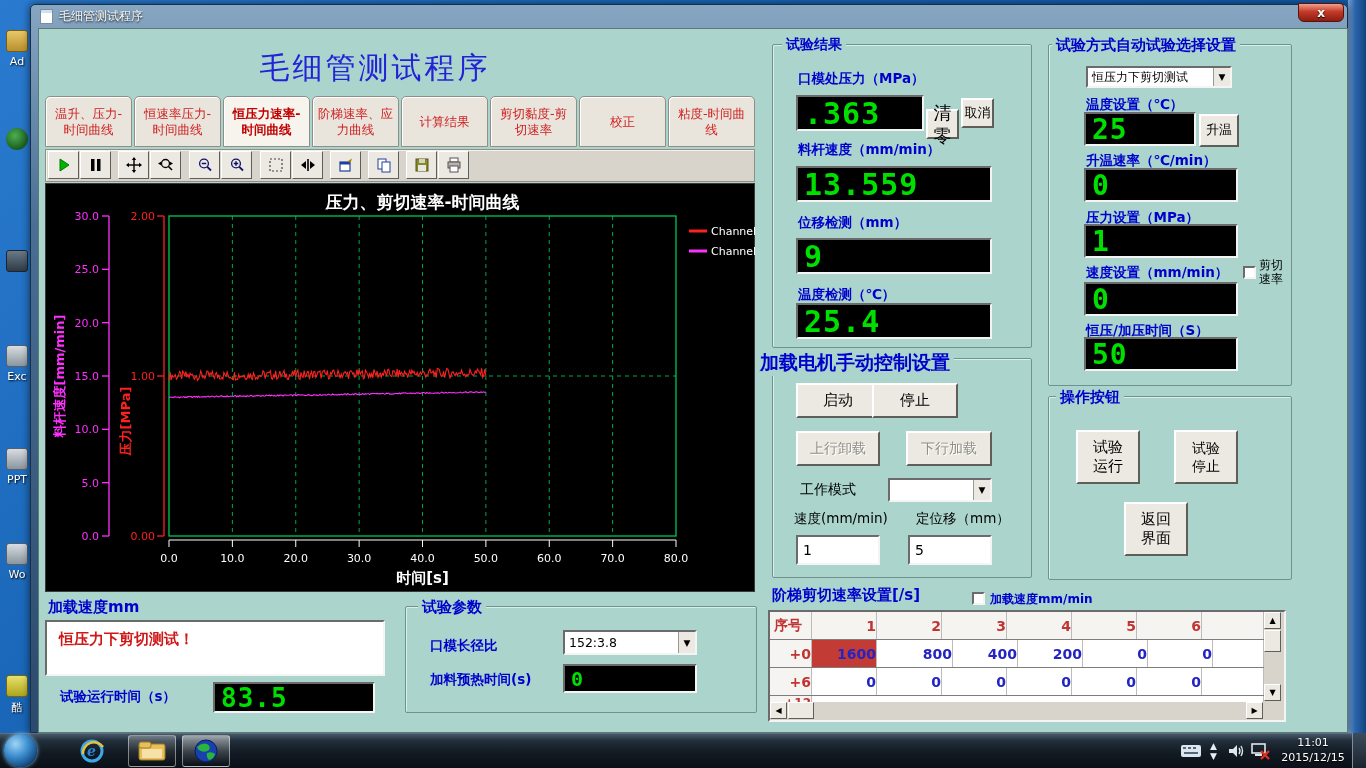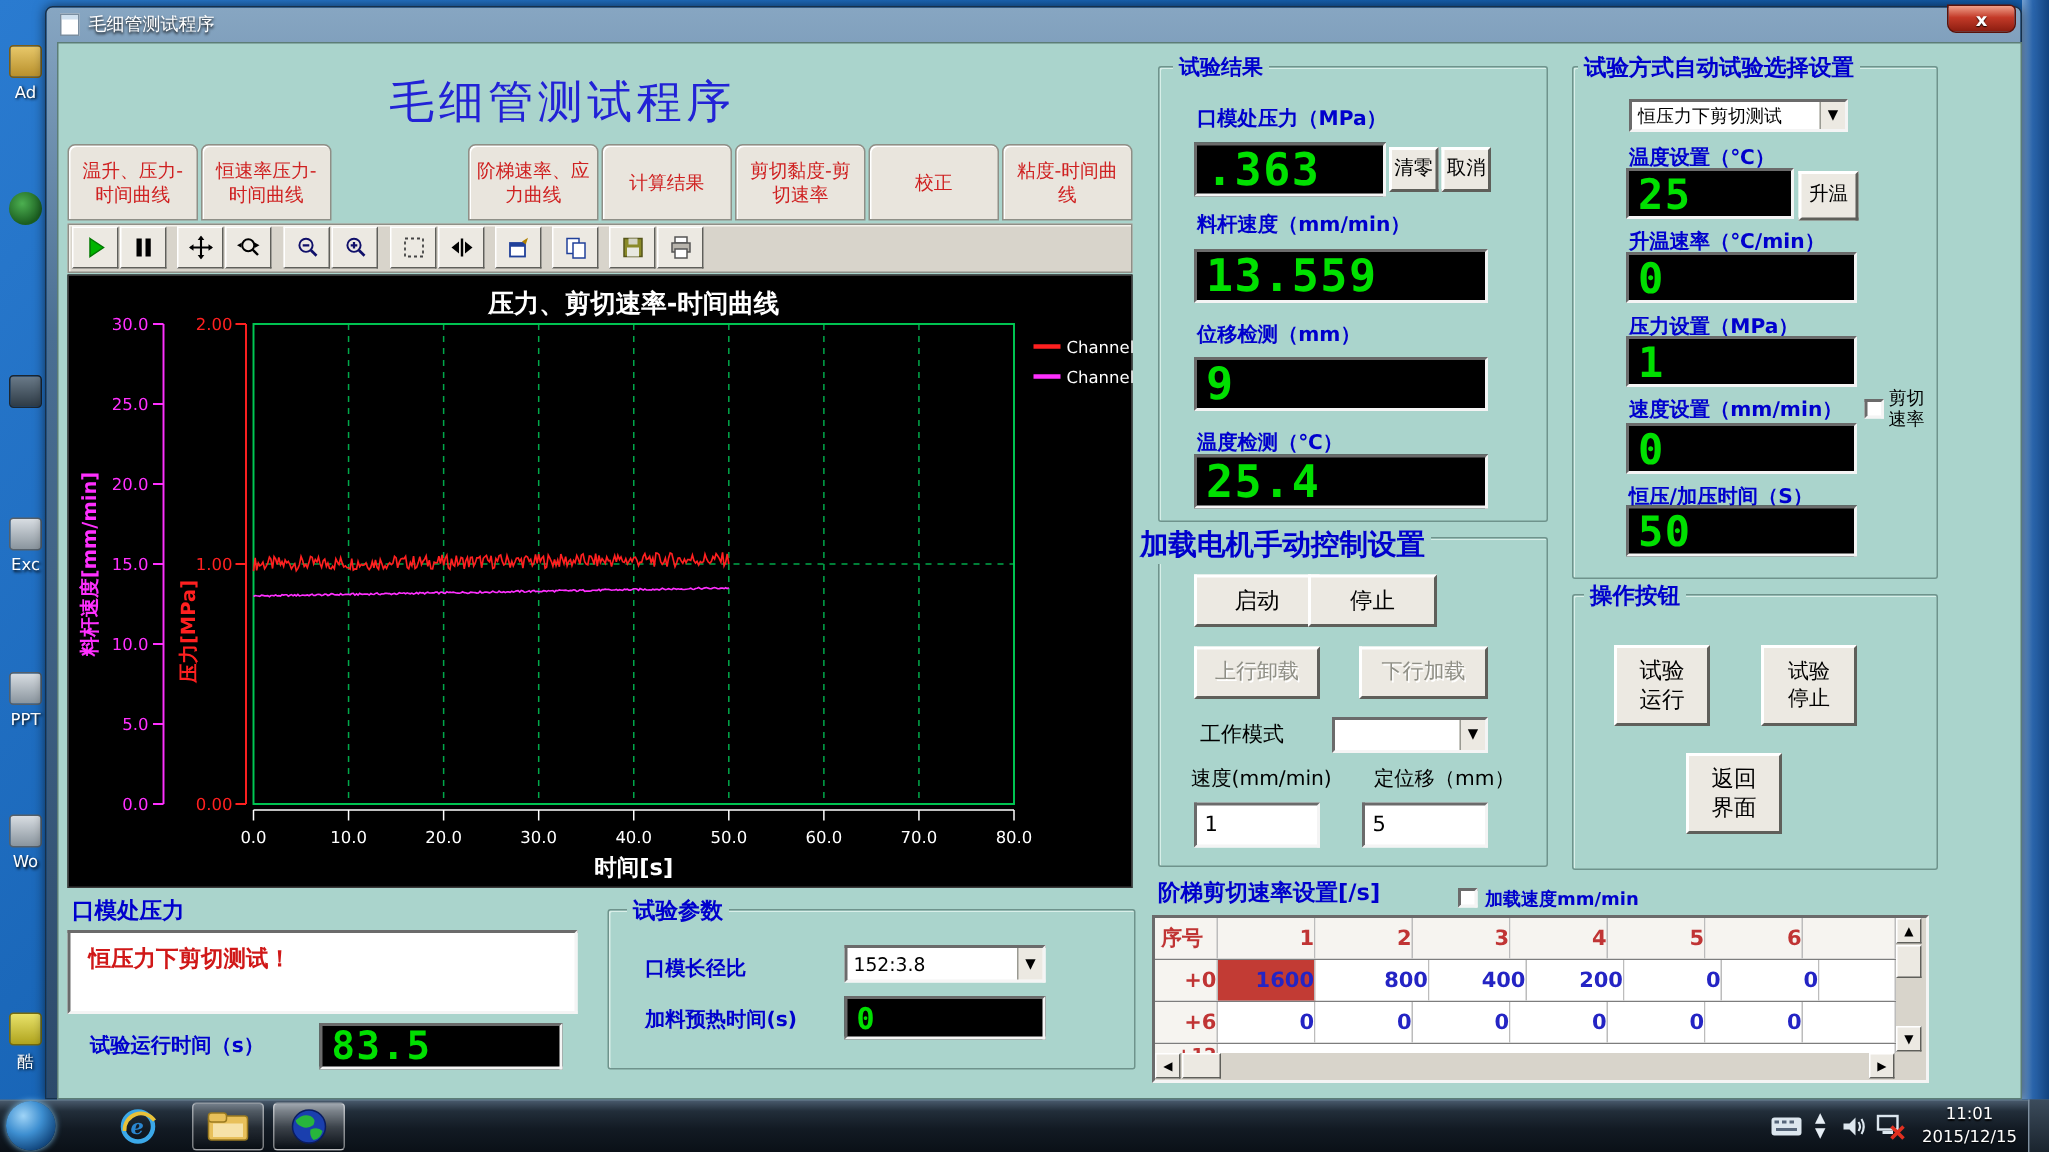--- a/index.html
+++ b/index.html
@@ -187,20 +187,23 @@
   <div class="closebtn">x</div>
   <div class="client"></div>
 
   <div class="heading">毛细管测试程序</div>
 
   <div class="tab" style="left:45px">
       <span>温升、压力-时间曲线</span>
     </div>
   <div class="tab" style="left:134px">
       <span>恒速率压力-时间曲线</span>
+    </div>
+  <div class="tab active" style="left:223px">
+      <span>恒压力速率-时间曲线</span>
     </div>
   <div class="tab" style="left:312px">
       <span>阶梯速率、应力曲线</span>
     </div>
   <div class="tab" style="left:401px">
       <span>计算结果</span>
     </div>
   <div class="tab" style="left:490px">
       <span>剪切黏度-剪切速率</span>
     </div>
@@ -356,42 +359,42 @@
         <text x="376.5" y="399" fill="#fff" font-size="15" font-weight="bold" text-anchor="middle">时间[s]</text>
         <line x1="643" y1="47" x2="661" y2="47" stroke="#ff2020" stroke-width="3"></line>
         <text x="665" y="51" fill="#fff" font-size="11">Channel 1</text>
         <line x1="643" y1="67" x2="661" y2="67" stroke="#ff30ff" stroke-width="3"></line>
         <text x="665" y="71" fill="#fff" font-size="11">Channel 2</text>
         <polyline points="123.0,196.8 124.1,187.9 125.1,196.2 126.2,191.4 127.2,193.2 128.3,192.4 129.3,190.7 130.4,195.1 131.4,193.6 132.5,191.5 133.6,187.4 134.6,188.8 135.7,195.0 136.7,187.1 137.8,188.8 138.8,192.4 139.9,187.7 141.0,192.5 142.0,190.4 143.1,193.5 144.1,189.3 145.2,191.2 146.2,190.2 147.3,192.5 148.3,195.2 149.4,193.4 150.5,191.8 151.5,196.5 152.6,194.9 153.6,192.5 154.7,187.0 155.7,189.5 156.8,193.7 157.9,192.4 158.9,194.5 160.0,190.9 161.0,187.0 162.1,187.6 163.1,191.9 164.2,189.0 165.3,190.6 166.3,187.4 167.4,192.0 168.4,194.3 169.5,189.7 170.5,188.7 171.6,193.6 172.6,191.4 173.7,194.9 174.8,195.2 175.8,193.4 176.9,195.1 177.9,188.5 179.0,190.9 180.0,192.3 181.1,187.8 182.2,191.6 183.2,194.0 184.3,193.2 185.3,194.5 186.4,194.5 187.4,195.4 188.5,188.4 189.5,196.0 190.6,195.3 191.7,195.4 192.7,190.4 193.8,193.8 194.8,192.3 195.9,192.9 196.9,192.5 198.0,191.2 199.1,194.4 200.1,195.7 201.2,194.2 202.2,190.3 203.3,194.5 204.3,189.3 205.4,194.2 206.4,195.5 207.5,188.9 208.6,191.8 209.6,195.1 210.7,193.3 211.7,195.0 212.8,192.3 213.8,191.2 214.9,192.4 215.9,191.6 217.0,186.9 218.1,188.0 219.1,194.5 220.2,190.7 221.2,188.7 222.3,188.3 223.3,188.6 224.4,186.9 225.5,194.4 226.5,195.2 227.6,191.0 228.6,193.2 229.7,186.8 230.7,195.0 231.8,194.1 232.9,190.9 233.9,187.1 235.0,192.4 236.0,190.2 237.1,188.8 238.1,186.6 239.2,193.6 240.2,189.5 241.3,195.2 242.4,195.3 243.4,190.8 244.5,191.2 245.5,191.1 246.6,186.8 247.6,191.7 248.7,186.0 249.8,192.9 250.8,188.2 251.9,186.1 252.9,194.5 254.0,195.5 255.0,188.4 256.1,192.5 257.1,193.4 258.2,186.5 259.3,192.8 260.3,191.3 261.4,187.6 262.4,188.0 263.5,195.2 264.5,189.9 265.6,187.5 266.6,194.0 267.7,187.6 268.8,187.4 269.8,193.4 270.9,191.1 271.9,187.9 273.0,187.9 274.0,187.0 275.1,194.5 276.2,188.3 277.2,187.2 278.3,186.3 279.3,189.5 280.4,190.6 281.4,186.5 282.5,195.0 283.6,194.4 284.6,188.4 285.7,190.1 286.7,186.6 287.8,186.0 288.8,190.1 289.9,192.7 290.9,191.9 292.0,186.4 293.1,189.8 294.1,194.3 295.2,190.1 296.2,193.3 297.3,190.7 298.3,188.1 299.4,187.9 300.5,190.2 301.5,188.5 302.6,194.8 303.6,188.0 304.7,186.7 305.7,187.3 306.8,190.2 307.8,188.9 308.9,193.2 310.0,191.2 311.0,185.6 312.1,191.6 313.1,185.5 314.2,190.4 315.2,188.1 316.3,186.9 317.4,194.8 318.4,194.0 319.5,186.1 320.5,187.9 321.6,190.4 322.6,193.5 323.7,188.9 324.7,193.0 325.8,189.3 326.9,193.8 327.9,185.4 329.0,188.7 330.0,191.8 331.1,187.1 332.1,193.2 333.2,190.2 334.3,189.1 335.3,193.0 336.4,189.6 337.4,191.1 338.5,186.3 339.5,188.5 340.6,192.0 341.6,186.1 342.7,185.3 343.8,190.5 344.8,192.0 345.9,192.5 346.9,186.7 348.0,186.9 349.0,188.8 350.1,192.3 351.1,185.0 352.2,193.4 353.3,186.2 354.3,191.0 355.4,188.4 356.4,189.8 357.5,191.7 358.5,187.3 359.6,189.8 360.7,189.6 361.7,193.7 362.8,189.6 363.8,186.4 364.9,190.6 365.9,186.2 367.0,189.0 368.0,187.3 369.1,190.5 370.2,191.0 371.2,188.5 372.3,192.0 373.3,190.3 374.4,188.2 375.4,190.4 376.5,187.8 377.6,187.5 378.6,189.5 379.7,193.1 380.7,190.8 381.8,190.9 382.8,187.0 383.9,185.1 385.0,188.9 386.0,188.5 387.1,186.8 388.1,191.0 389.2,187.9 390.2,193.7 391.3,184.6 392.3,184.8 393.4,185.8 394.5,190.6 395.5,192.2 396.6,190.9 397.6,188.1 398.7,193.7 399.7,188.2 400.8,184.6 401.9,185.2 402.9,189.3 404.0,193.8 405.0,191.5 406.1,188.0 407.1,187.9 408.2,190.1 409.2,191.5 410.3,188.8 411.4,191.2 412.4,189.0 413.5,189.1 414.5,189.6 415.6,186.0 416.6,189.7 417.7,191.4 418.7,190.2 419.8,192.7 420.9,190.4 421.9,191.2 423.0,190.3 424.0,185.4 425.1,188.6 426.1,190.5 427.2,191.5 428.3,190.2 429.3,187.1 430.4,188.7 431.4,185.1 432.5,186.7 433.5,188.2 434.6,190.7 435.7,184.2 436.7,193.3 437.8,190.8 438.8,185.2 439.9,192.1" fill="none" stroke="#ff2020" stroke-width="1.1"></polyline>
         <polyline points="123.0,213.7 124.1,213.0 125.1,213.2 126.2,213.3 127.2,213.6 128.3,212.8 129.3,212.9 130.4,213.2 131.4,213.2 132.5,213.1 133.6,213.8 134.6,213.0 135.7,213.0 136.7,213.2 137.8,212.6 138.8,213.3 139.9,213.1 141.0,213.4 142.0,212.4 143.1,212.7 144.1,212.5 145.2,212.5 146.2,213.5 147.3,212.8 148.3,212.4 149.4,213.2 150.5,212.5 151.5,213.3 152.6,212.3 153.6,213.2 154.7,213.0 155.7,212.7 156.8,212.9 157.9,212.9 158.9,212.6 160.0,213.2 161.0,212.5 162.1,212.1 163.1,213.0 164.2,212.9 165.3,212.3 166.3,212.2 167.4,212.4 168.4,213.1 169.5,212.6 170.5,212.1 171.6,212.2 172.6,213.0 173.7,212.6 174.8,211.8 175.8,211.9 176.9,212.5 177.9,212.6 179.0,212.4 180.0,212.9 181.1,211.8 182.2,212.6 183.2,212.5 184.3,212.2 185.3,212.2 186.4,212.2 187.4,212.5 188.5,211.7 189.5,211.6 190.6,212.7 191.7,211.9 192.7,212.7 193.8,211.5 194.8,212.1 195.9,212.2 196.9,212.0 198.0,212.1 199.1,212.1 200.1,212.7 201.2,211.7 202.2,212.2 203.3,212.3 204.3,211.6 205.4,211.3 206.4,212.2 207.5,212.4 208.6,211.9 209.6,212.0 210.7,211.6 211.7,211.5 212.8,211.7 213.8,211.7 214.9,212.3 215.9,211.8 217.0,211.6 218.1,212.2 219.1,212.0 220.2,211.1 221.2,211.5 222.3,211.5 223.3,211.2 224.4,211.8 225.5,211.2 226.5,211.6 227.6,211.9 228.6,211.4 229.7,212.1 230.7,211.7 231.8,211.0 232.9,211.9 233.9,210.9 235.0,211.3 236.0,211.1 237.1,212.0 238.1,211.2 239.2,210.8 240.2,211.3 241.3,211.3 242.4,211.2 243.4,211.2 244.5,210.7 245.5,210.7 246.6,211.9 247.6,210.8 248.7,210.7 249.8,211.4 250.8,211.6 251.9,210.5 252.9,211.0 254.0,210.8 255.0,211.0 256.1,210.8 257.1,211.0 258.2,211.3 259.3,211.4 260.3,211.5 261.4,211.2 262.4,210.5 263.5,211.1 264.5,211.2 265.6,211.6 266.6,211.5 267.7,210.8 268.8,210.9 269.8,211.0 270.9,211.1 271.9,211.4 273.0,211.3 274.0,210.2 275.1,211.3 276.2,211.1 277.2,210.7 278.3,210.7 279.3,210.9 280.4,211.2 281.4,210.8 282.5,210.1 283.6,210.7 284.6,211.0 285.7,211.0 286.7,210.0 287.8,210.8 288.8,210.9 289.9,210.5 290.9,211.1 292.0,210.5 293.1,210.6 294.1,210.9 295.2,210.1 296.2,210.8 297.3,210.4 298.3,209.9 299.4,209.8 300.5,210.8 301.5,209.7 302.6,210.0 303.6,210.8 304.7,210.7 305.7,210.4 306.8,209.8 307.8,210.7 308.9,209.8 310.0,209.6 311.0,210.4 312.1,210.2 313.1,210.5 314.2,210.4 315.2,210.4 316.3,209.8 317.4,209.9 318.4,210.4 319.5,209.7 320.5,210.0 321.6,209.8 322.6,209.7 323.7,210.6 324.7,209.6 325.8,209.8 326.9,209.3 327.9,209.5 329.0,209.5 330.0,209.6 331.1,209.4 332.1,209.7 333.2,209.9 334.3,209.6 335.3,209.7 336.4,209.2 337.4,209.4 338.5,210.2 339.5,210.0 340.6,209.2 341.6,209.5 342.7,209.1 343.8,210.2 344.8,210.1 345.9,210.1 346.9,210.1 348.0,209.9 349.0,209.5 350.1,209.5 351.1,209.6 352.2,209.6 353.3,208.9 354.3,209.9 355.4,209.0 356.4,209.1 357.5,208.8 358.5,209.0 359.6,208.9 360.7,209.2 361.7,209.5 362.8,209.3 363.8,209.3 364.9,208.9 365.9,209.6 367.0,209.1 368.0,209.3 369.1,209.6 370.2,208.8 371.2,209.1 372.3,208.8 373.3,209.4 374.4,209.4 375.4,209.0 376.5,208.5 377.6,208.5 378.6,208.7 379.7,209.6 380.7,208.4 381.8,208.9 382.8,209.4 383.9,208.7 385.0,209.3 386.0,209.3 387.1,209.2 388.1,209.4 389.2,208.8 390.2,209.2 391.3,208.9 392.3,208.9 393.4,209.4 394.5,208.9 395.5,208.1 396.6,208.6 397.6,209.1 398.7,208.8 399.7,208.4 400.8,208.8 401.9,209.1 402.9,208.3 404.0,208.5 405.0,208.9 406.1,208.5 407.1,208.8 408.2,208.6 409.2,209.0 410.3,209.0 411.4,208.8 412.4,208.7 413.5,208.5 414.5,208.1 415.6,208.8 416.6,209.0 417.7,208.3 418.7,208.2 419.8,207.7 420.9,208.4 421.9,208.8 423.0,208.2 424.0,207.9 425.1,207.7 426.1,208.1 427.2,208.5 428.3,208.4 429.3,208.0 430.4,207.7 431.4,208.0 432.5,208.5 433.5,208.4 434.6,208.1 435.7,208.0 436.7,208.4 437.8,207.8 438.8,208.4 439.9,207.9" fill="none" stroke="#ff30ff" stroke-width="1.1"></polyline>
       </svg>
   </div>
 
-  <div class="glabel" style="left:44px;top:598px;font-size:15px">口模处压力</div>
+  <div class="glabel" style="left:44px;top:598px;font-size:15px">加载速度mm</div>
   <div class="hintbox">
     <div class="hintmsg">恒压力下剪切测试！</div>
   </div>
   <div class="blabel" style="left:60px;top:688px">试验运行时间（s）</div>
   <div class="lcd" style="left:213px;top:682px;width:162px;height:31px;font-size:26px">83.5</div>
 
   <div class="group" style="left:405px;top:606px;width:352px;height:107px"></div>
   <div class="glabel" style="left:418px;top:598px;font-size:15px">试验参数</div>
   <div class="blabel" style="left:430px;top:637px">口模长径比</div>
   <div class="combo" style="left:563px;top:630px;width:134px;height:25px">
     <span>152:3.8</span>
     <span class="arrowbox">▼</span>
   </div>
   <div class="blabel" style="left:430px;top:671px">加料预热时间(s)</div>
   <div class="lcd" style="left:563px;top:664px;width:134px;height:29px;font-size:20px">0</div>
 
   <div class="group" style="left:772px;top:44px;width:260px;height:304px"></div>
   <div class="glabel" style="left:782px;top:36px">试验结果</div>
   <div class="blabel" style="left:798px;top:70px">口模处压力（MPa）</div>
   <div class="lcd" style="left:796px;top:95px;width:128px;height:36px;font-size:30px">.363</div>
-  <div class="btn" style="left:926px;top:98px;width:33px;height:30px;font-size:13px">清零</div>
+  <div class="btn" style="left:926px;top:109px;width:33px;height:30px;font-size:18px">清零</div>
   <div class="btn" style="left:961px;top:98px;width:33px;height:30px;font-size:13px">取消</div>
   <div class="blabel" style="left:798px;top:141px">料杆速度（mm/min）</div>
   <div class="lcd" style="left:796px;top:166px;width:196px;height:36px;font-size:30px">13.559</div>
   <div class="blabel" style="left:798px;top:214px">位移检测（mm）</div>
   <div class="lcd" style="left:796px;top:238px;width:196px;height:36px;font-size:30px">9</div>
   <div class="blabel" style="left:798px;top:286px">温度检测（℃）</div>
   <div class="lcd" style="left:796px;top:303px;width:196px;height:36px;font-size:30px">25.4</div>
 
   <div class="group" style="left:772px;top:358px;width:260px;height:220px"></div>
   <div class="glabel" style="left:756px;top:350px;font-size:19px">加载电机手动控制设置</div>

